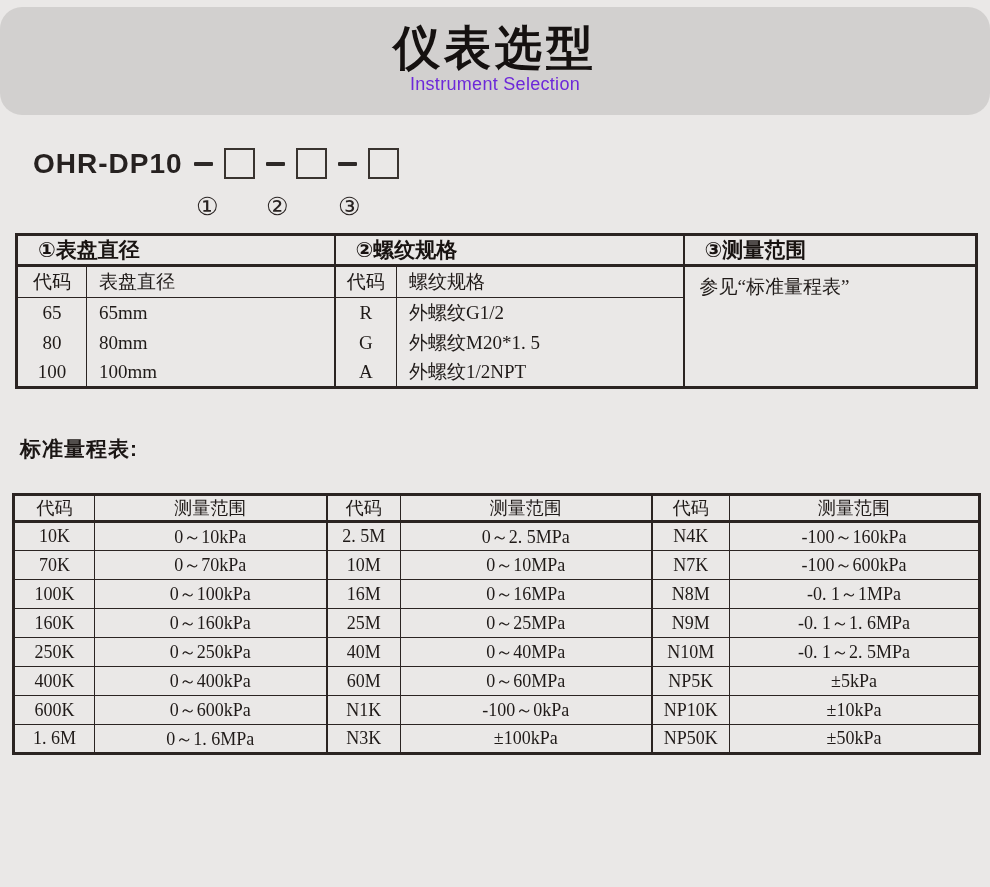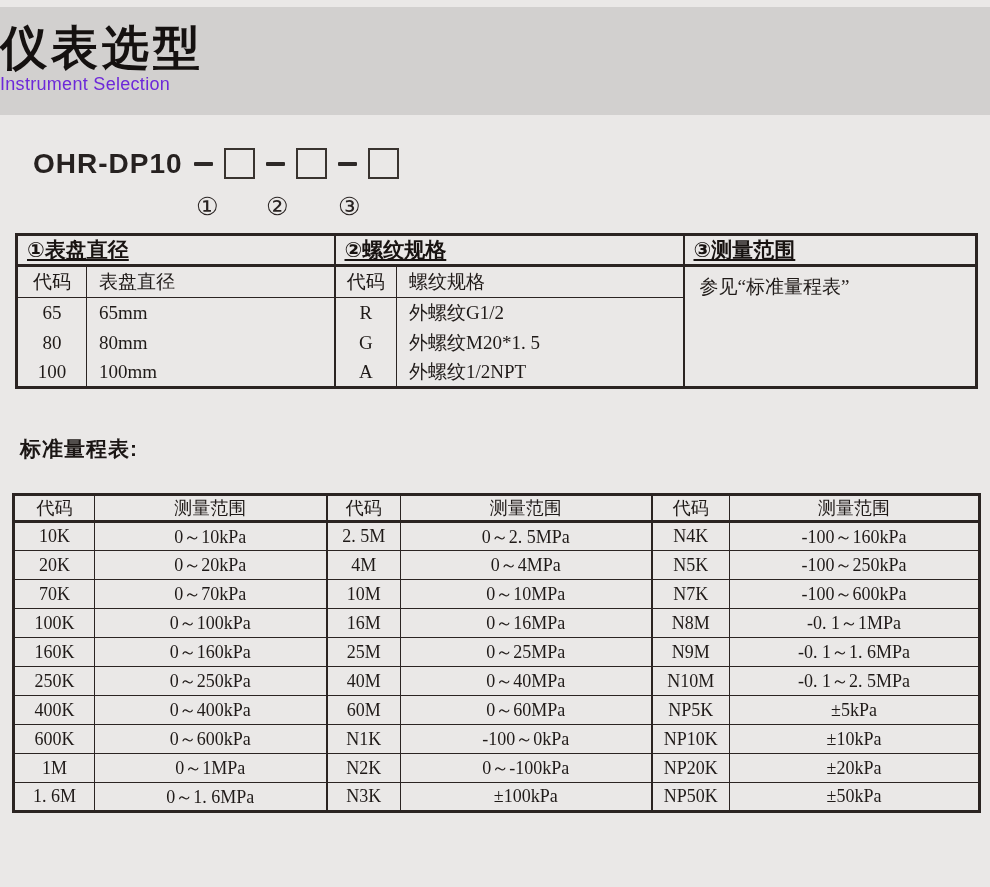--- a/index.html
+++ b/index.html
@@ -11,21 +11,21 @@
   *{box-sizing:border-box;}
   body{margin:0;background:#eae8e7;}
   .page{
     position:relative;width:990px;height:887px;
     background:var(--page-bg);overflow:hidden;
     font-family:"Liberation Serif","DejaVu Serif",serif;color:var(--text);
   }
   
   .banner{
     position:absolute;top:7px;left:0;width:990px;height:108px;
-    background:var(--banner-bg);text-align:left;
+    background:var(--banner-bg);text-align:center;border-radius:22px;
   }
   .banner .title{
     margin:0;padding-top:16px;
     font-family:"Liberation Sans","DejaVu Sans",sans-serif;
     font-size:47px;font-weight:bold;letter-spacing:4px;color:#151110;line-height:1.05;
   }
   .banner .subtitle{
     margin:0;margin-top:2px;
     font-family:"Liberation Sans","DejaVu Sans",sans-serif;
     font-size:18px;color:#6d28d9;letter-spacing:0.3px;
@@ -49,21 +49,21 @@
   
   table{border-collapse:collapse;}
   .sel{
     position:absolute;top:233px;left:15px;width:960px;
     border:3px solid var(--line);table-layout:fixed;
   }
   .sel th,.sel td{border:1.5px solid var(--line);padding:0;}
   .sel thead th{
     height:28px;border-bottom:3px solid var(--line);
     font-family:"Liberation Sans","DejaVu Sans",sans-serif;
-    font-size:21px;font-weight:bold;text-align:left;padding-left:9px;color:#181311;text-decoration:underline;
+    font-size:21px;font-weight:bold;text-align:left;padding-left:20px;color:#181311;
   }
   .sel th.sec2,.sel td.sec2{border-left:2.5px solid var(--line);}
   .sel td{font-size:19px;height:29px;}
   .sel tr.subhead td{border-bottom:1.5px solid var(--line);height:32px;}
   .sel tr.open td{border-top:none;border-bottom:none;height:30px;}
   .sel td.code{text-align:center;}
   .sel td.val{text-align:left;padding-left:12px;}
   .sel td.note{
     vertical-align:top;text-align:left;
     padding:7px 0 0 15px;border-left:2.5px solid var(--line);
@@ -177,28 +177,20 @@
     <tbody>
         <tr>
           <td>10K</td>
           <td>0～10kPa</td>
           <td>2. 5M</td>
           <td>0～2. 5MPa</td>
           <td>N4K</td>
           <td>-100～160kPa</td>
         </tr>
         <tr>
-          <td>20K</td>
-          <td>0～20kPa</td>
-          <td>4M</td>
-          <td>0～4MPa</td>
-          <td>N5K</td>
-          <td>-100～250kPa</td>
-        </tr>
-        <tr>
           <td>70K</td>
           <td>0～70kPa</td>
           <td>10M</td>
           <td>0～10MPa</td>
           <td>N7K</td>
           <td>-100～600kPa</td>
         </tr>
         <tr>
           <td>100K</td>
           <td>0～100kPa</td>
@@ -233,28 +225,20 @@
         </tr>
         <tr>
           <td>600K</td>
           <td>0～600kPa</td>
           <td>N1K</td>
           <td>-100～0kPa</td>
           <td>NP10K</td>
           <td>±10kPa</td>
         </tr>
         <tr>
-          <td>1M</td>
-          <td>0～1MPa</td>
-          <td>N2K</td>
-          <td>0～-100kPa</td>
-          <td>NP20K</td>
-          <td>±20kPa</td>
-        </tr>
-        <tr>
           <td>1. 6M</td>
           <td>0～1. 6MPa</td>
           <td>N3K</td>
           <td>±100kPa</td>
           <td>NP50K</td>
           <td>±50kPa</td>
         </tr>
       </tbody>
   </table>
 

